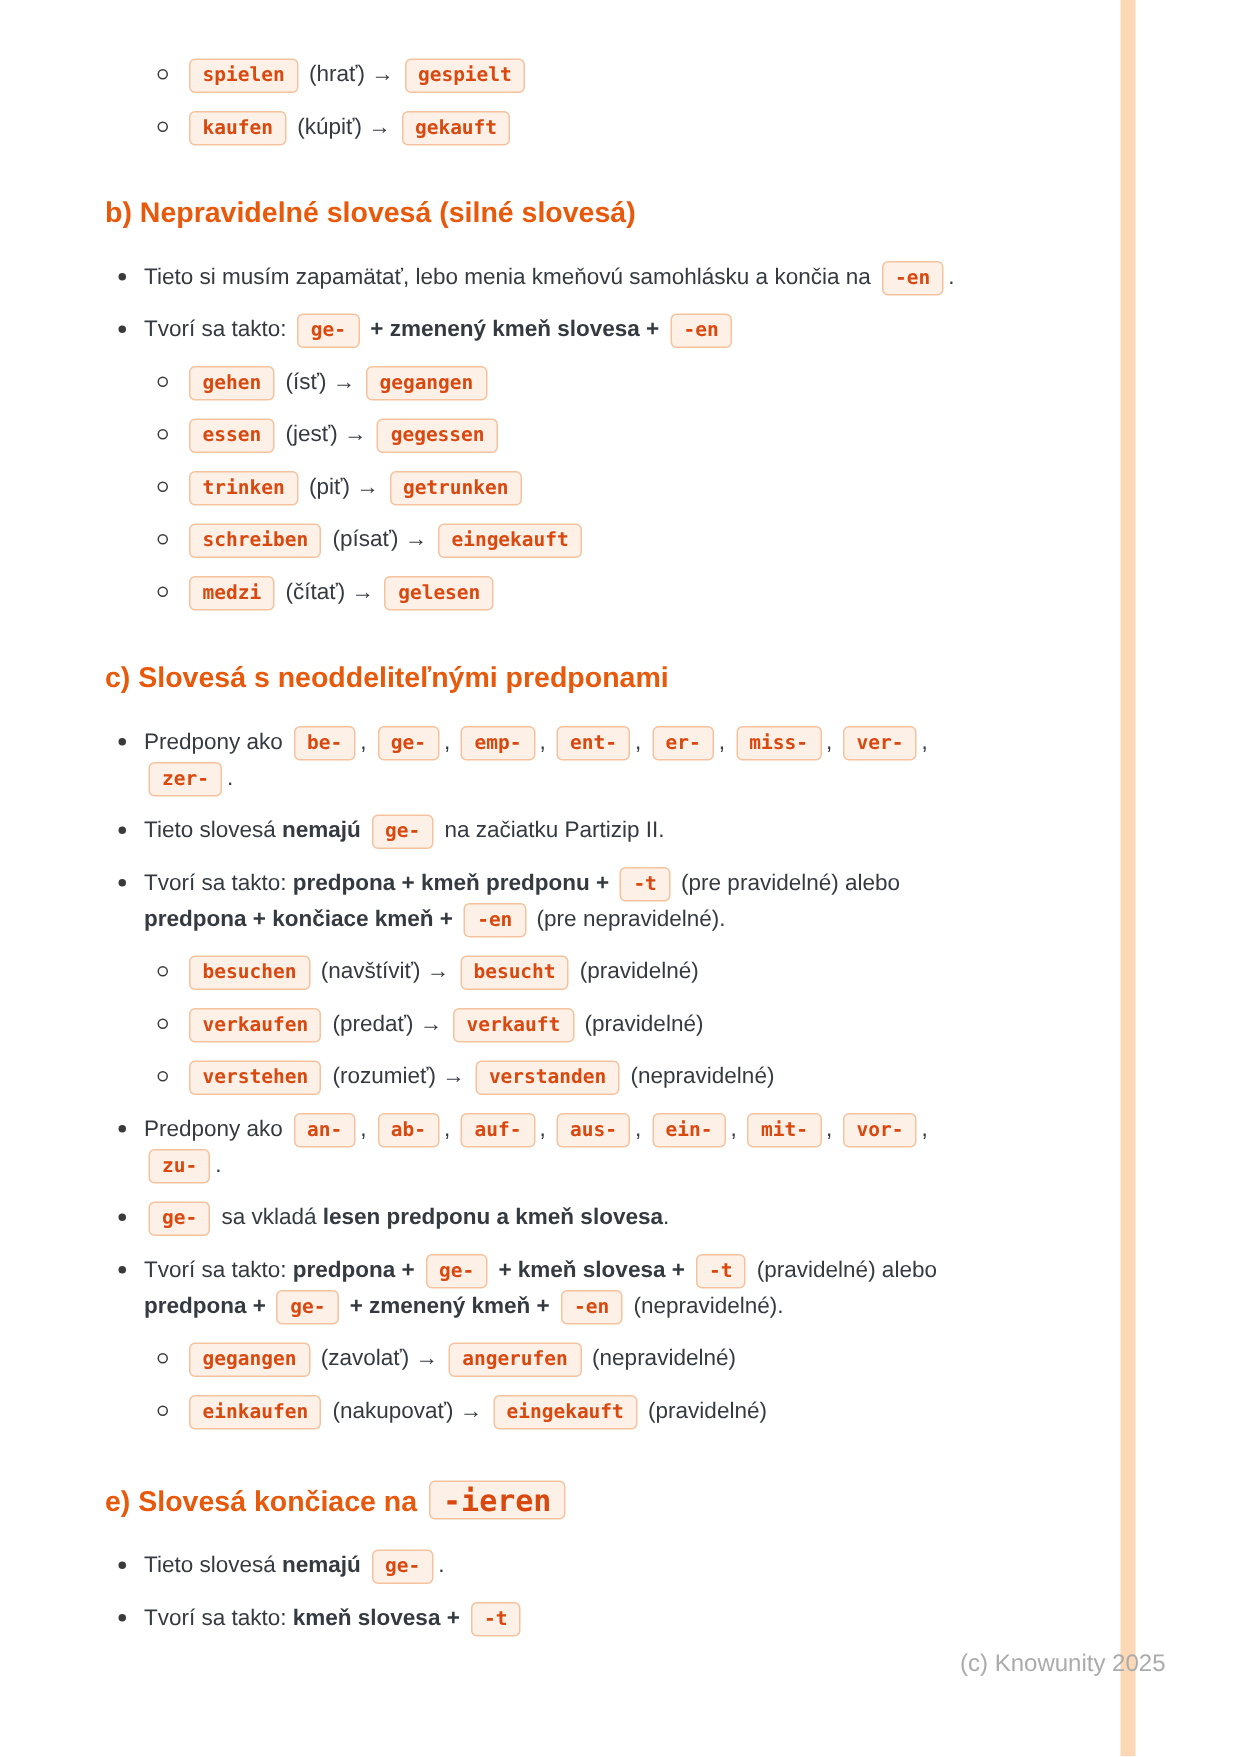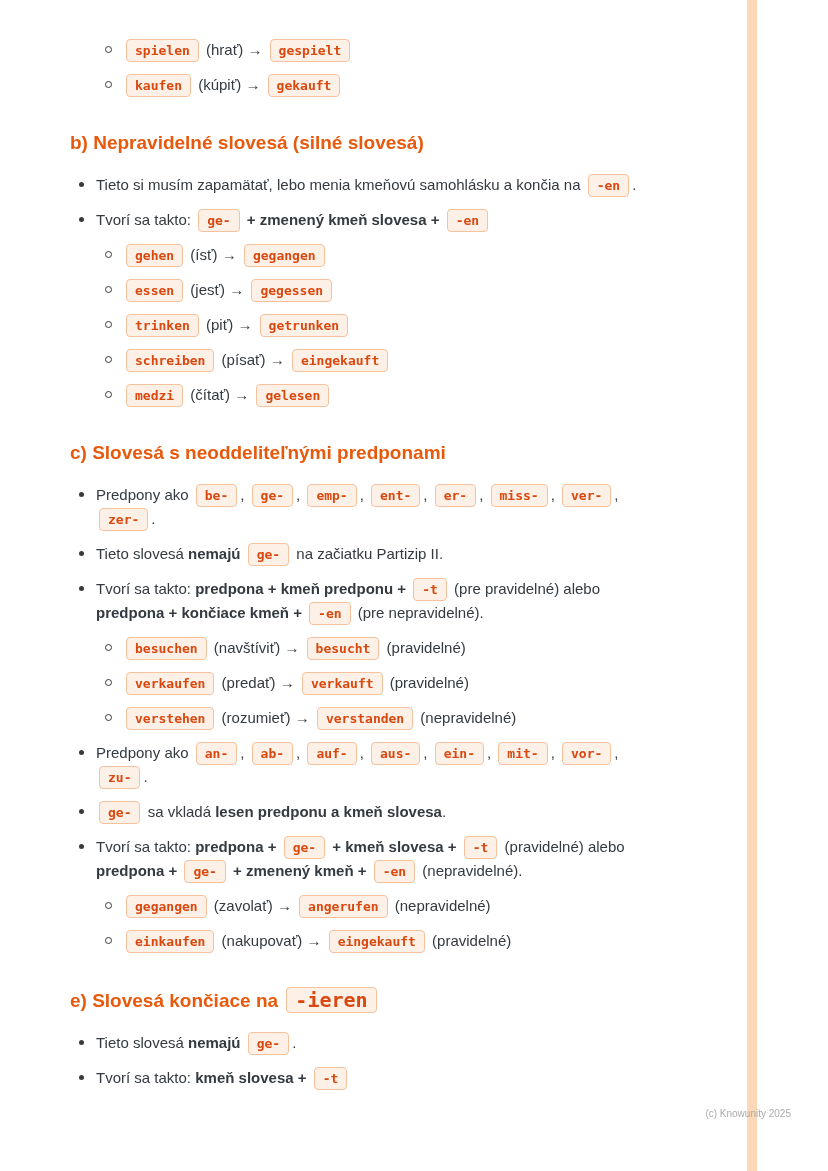--- a/index.html
+++ b/index.html
@@ -78,23 +78,23 @@
     margin: 0 3px;
     white-space: nowrap;
   }
   h2 .chip {
     font-size: 20px;
     line-height: 20px;
   }
   .b { font-weight: bold; margin-top: 31px; }
   .footer {
     position: absolute;
-    right: 37px;
+    right: 51px;
     bottom: 52px;
-    font-size: 10px;
+    font-size: 16px;
     color: #ababab;
     z-index: 3;
   }
 </style>
 </head>
 <body>
 
 <div class="page">
   <div class="stripe"></div>
   <main class="doc">

